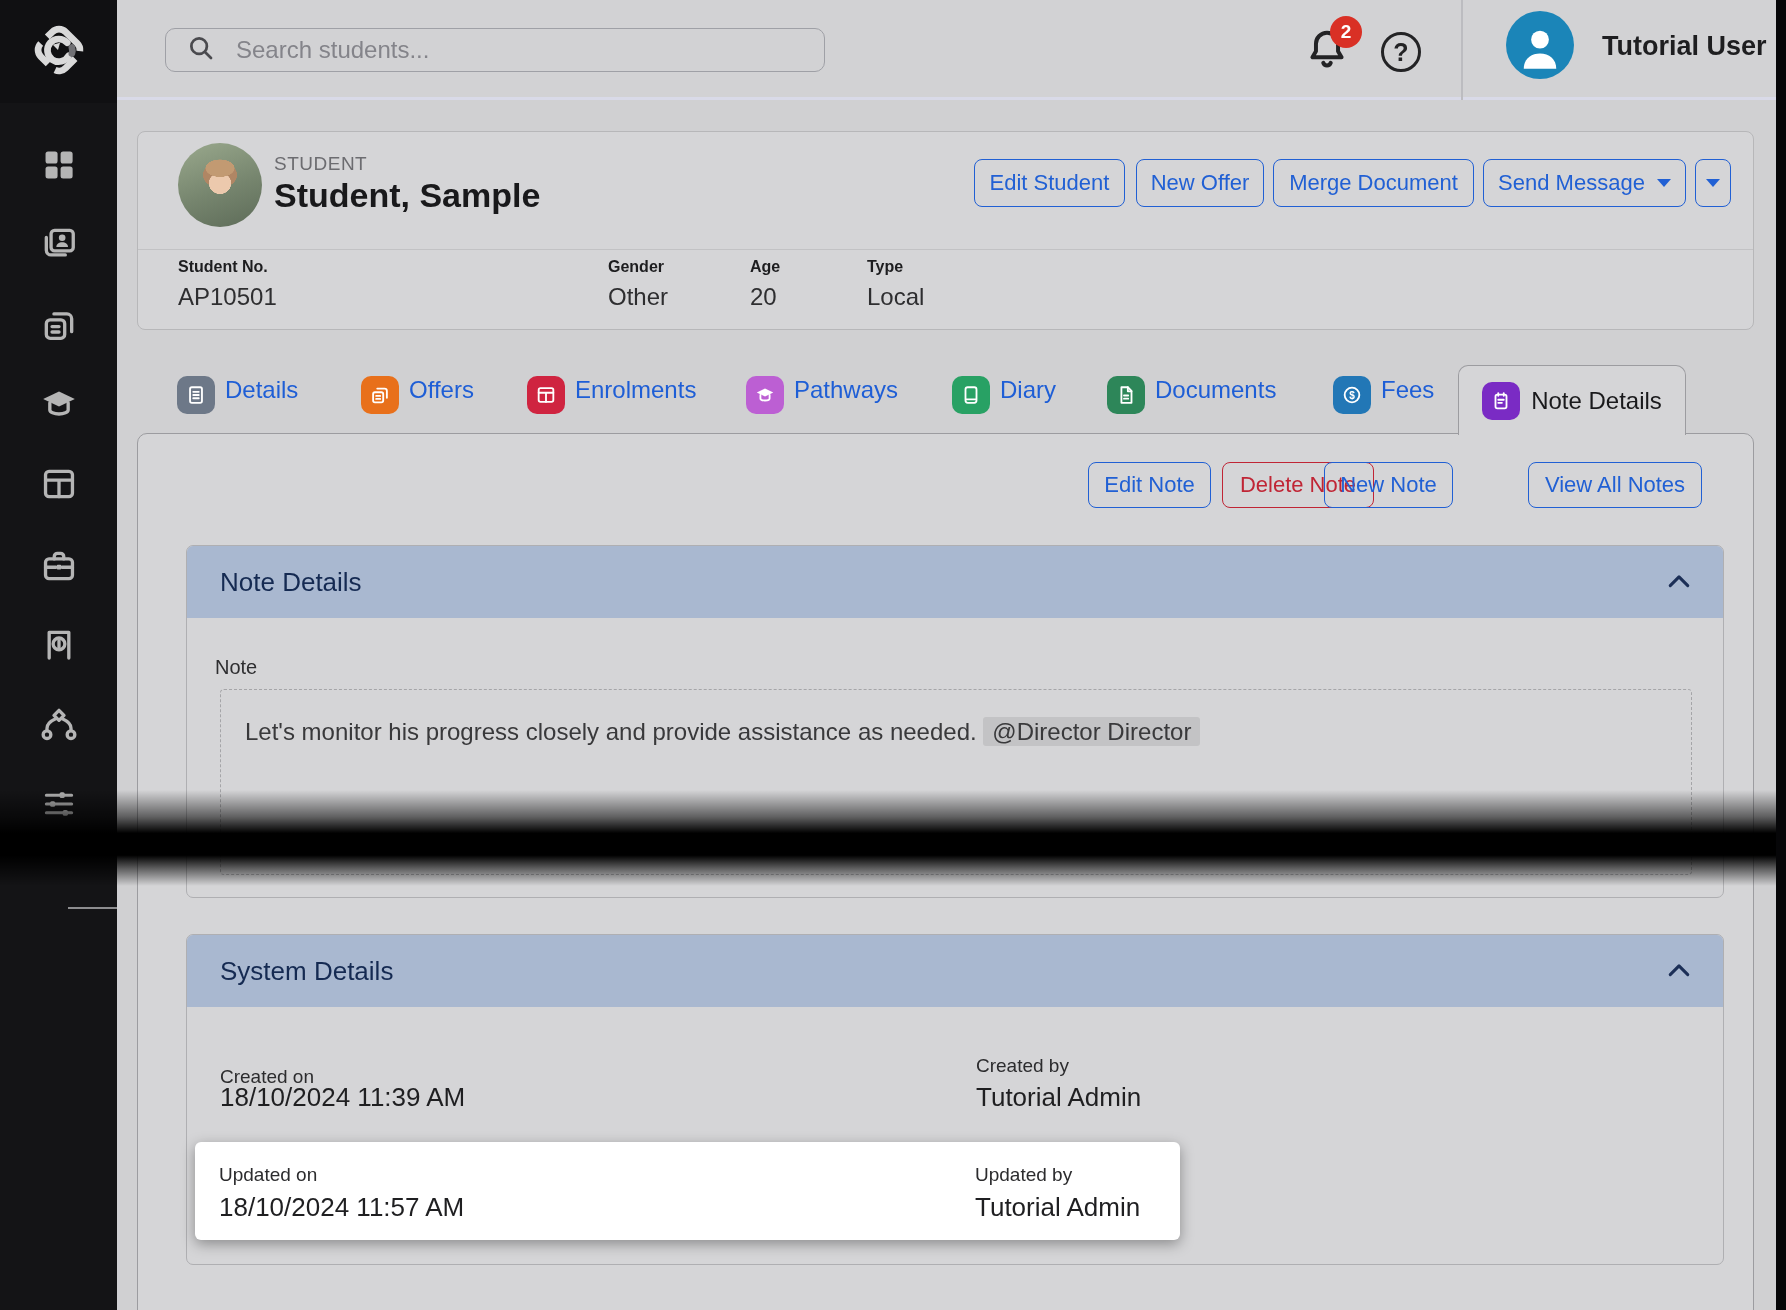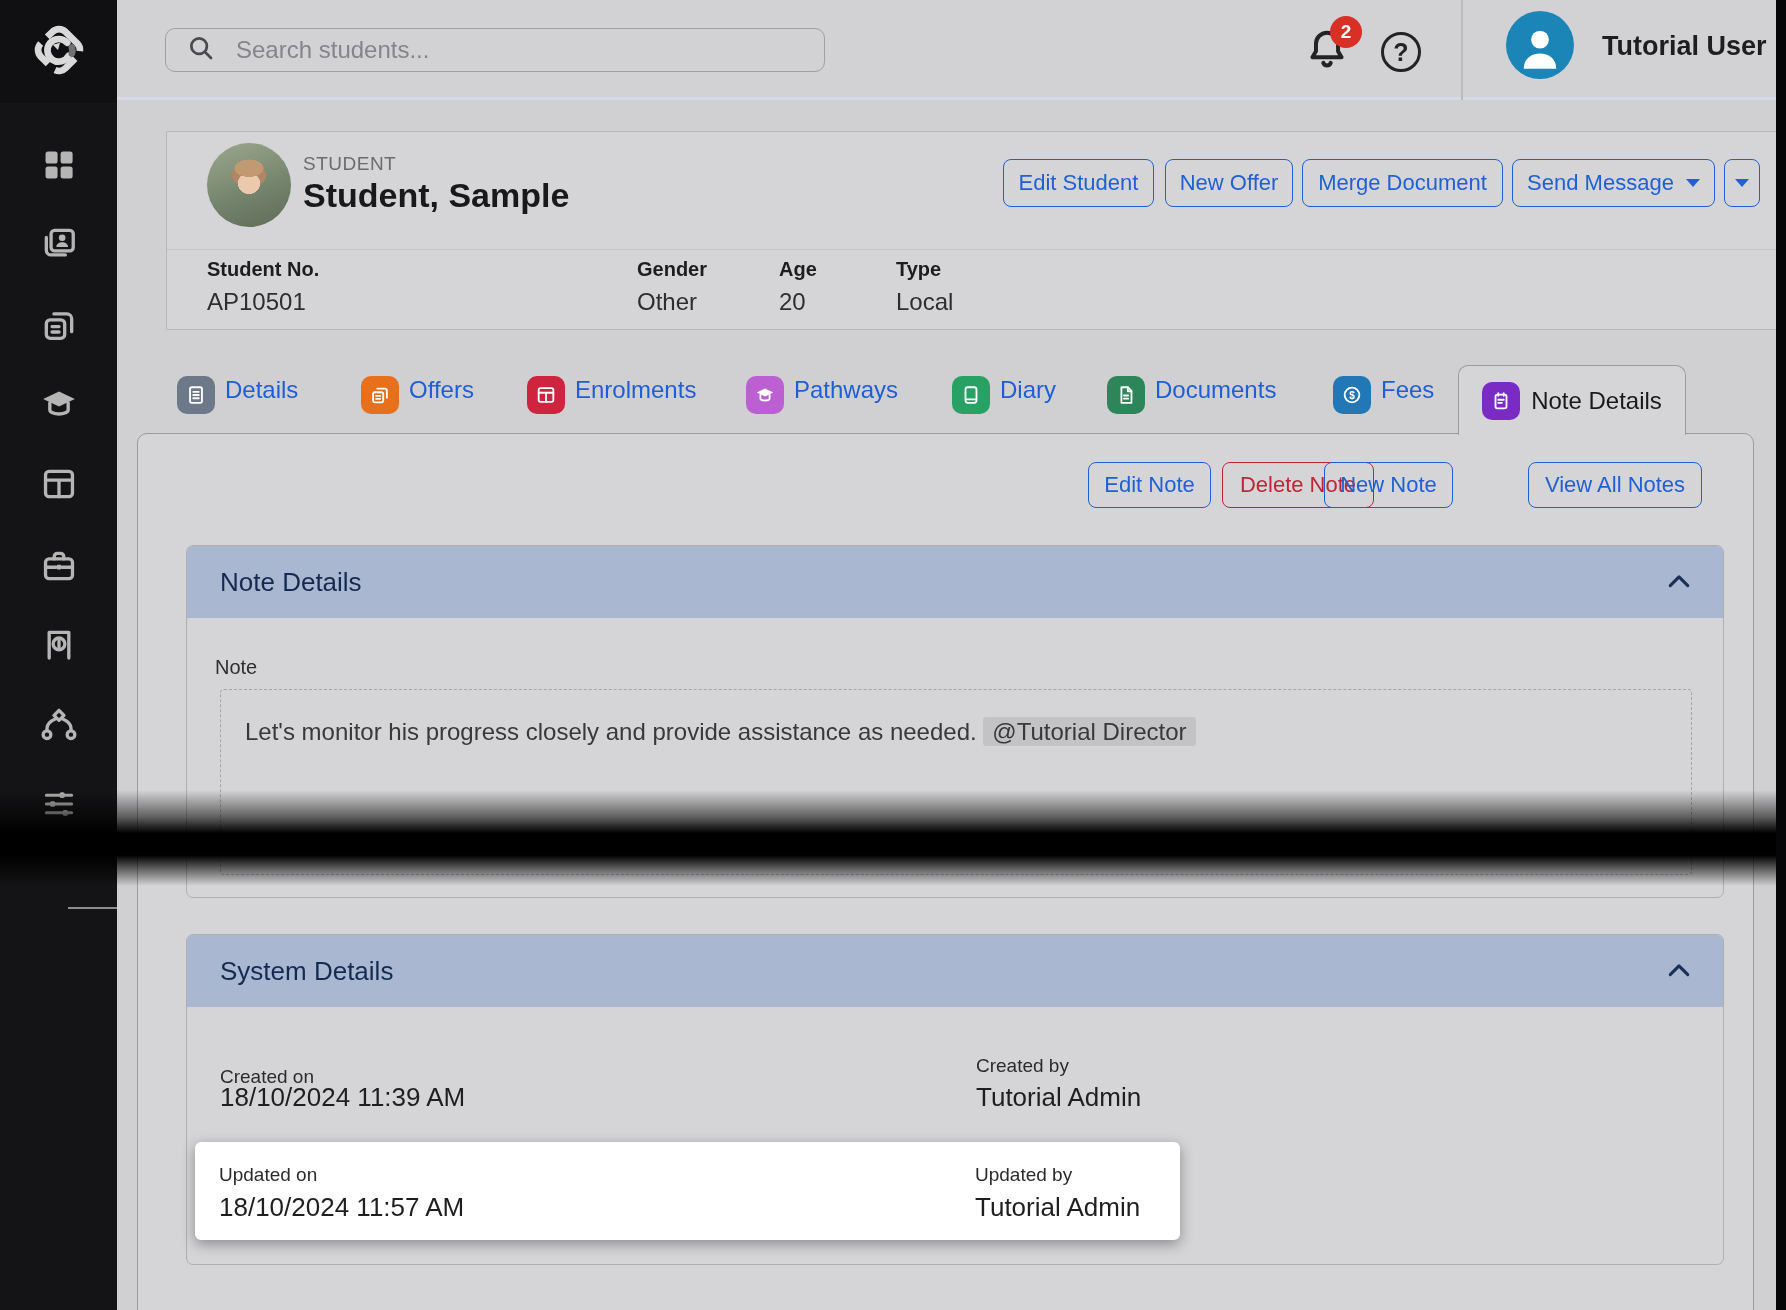--- a/index.html
+++ b/index.html
@@ -23,36 +23,36 @@
   #topbar-divider { left:1461px; top:0; width:2px; height:100px; background:#bcbcc0; }
   #user-avatar { left:1506px; top:11px; width:68px; height:68px; border-radius:50%; background:var(--c-avatar); display:flex; align-items:flex-end; justify-content:center; overflow:hidden; }
   #user-name { left:1602px; top:31px; font-size:27px; font-weight:bold; color:#1e1e20; }
 
   
   #sidebar { left:0; top:103px; width:117px; height:1207px; background:#141416; z-index:20; }
   .sb-item { position:absolute; left:0; width:117px; height:64px; display:flex; align-items:center; justify-content:center; }
   .sb-notch { position:absolute; left:68px; top:804px; width:49px; height:2px; background:#8d8d8f; }
 
   
-  #card-a { left:137px; top:131px; width:1617px; height:199px; background:var(--c-card); border:1px solid #b7b7b9; border-radius:1px; z-index:5;margin-left:29px; }
+  #card-a { left:137px; top:131px; width:1617px; height:199px; background:var(--c-card); border:1px solid #b7b7b9; border-radius:8px; z-index:5; }
   #stu-photo { left:40px; top:11px; width:84px; height:84px; border-radius:50%;
     background:
       radial-gradient(closest-side at 50% 30%, #c29a72 0 34%, rgba(0,0,0,0) 35%),
       radial-gradient(closest-side at 50% 48%, #ecc9ad 0 26%, rgba(0,0,0,0) 27%),
       radial-gradient(closest-side at 50% 38%, #b08664 0 40%, rgba(0,0,0,0) 41%),
       radial-gradient(closest-side at 50% 115%, #26261f 0 55%, rgba(0,0,0,0) 56%),
       linear-gradient(160deg, #9aa98d 0%, #76856e 55%, #5d6b58 100%);
   }
   #stu-kicker { left:136px; top:21px; font-size:19px; color:#6c6c70; letter-spacing:0.5px; }
   #stu-name { left:136px; top:44px; font-size:34px; font-weight:bold; color:#19191b; }
   .hbtn { position:absolute; top:27px; height:48px; border:1px solid var(--c-accent); color:var(--c-accent); border-radius:8px; background:transparent; font-size:22px; display:flex; align-items:center; justify-content:center; gap:12px; cursor:pointer; font-family:"Liberation Sans",sans-serif; }
   .caret { width:0; height:0; border-left:7px solid transparent; border-right:7px solid transparent; border-top:8px solid currentColor; }
   #info-divider { left:0; top:117px; width:1615px; height:1px; background:#c2c2c4; }
   .info-col { position:absolute; top:126px; }
-  .info-label { font-size:20px; font-weight:bold; color:#1d1d1f; }
+  .info-label { font-size:16px; font-weight:bold; color:#1d1d1f; }
   .info-value { font-size:24px; color:#2e2e30; margin-top:7px; }
 
   
   #tab-pane { left:137px; top:433px; width:1617px; height:900px; background:var(--c-card); border:1px solid #9c9ca0; border-radius:10px; z-index:2; }
   .tab { position:absolute; top:376px; display:flex; align-items:flex-start; gap:10px; font-size:24px; color:var(--c-blue); cursor:pointer; z-index:3; }
   #tab-active-box { left:1458px; top:365px; width:228px; height:70px; background:var(--c-card); border:1px solid #9c9ca0; border-bottom:none; border-radius:10px 10px 0 0; z-index:3; display:flex; align-items:center; justify-content:center; gap:11px; font-size:24px; color:#1a1a1c; cursor:pointer; }
   .ticon { width:38px; height:38px; border-radius:10px; display:flex; align-items:center; justify-content:center; flex:none; }
   .ti-details{background:var(--c-tab-details);} .ti-offers{background:var(--c-tab-offers);}
   .ti-enrolments{background:var(--c-tab-enrolments);} .ti-pathways{background:var(--c-tab-pathways);}
   .ti-diary{background:var(--c-tab-diary);} .ti-documents{background:var(--c-tab-documents);}
@@ -325,21 +325,21 @@
 
   <div class="panel" id="note-panel">
     <div class="panel-header">
       <span>Note Details</span>
       <span><svg width="28" height="20" viewBox="0 0 24 16" fill="none">
             <path d="M4.5 12 12 4.5 19.5 12" stroke="#1c2f57" stroke-width="2.6" stroke-linecap="round" stroke-linejoin="round"></path>
           </svg></span>
     </div>
     <div id="note-field-label">Note</div>
     <div id="note-box">
-      <div><span>Let's monitor his progress closely and provide assistance as needed.</span> <span class="mention">@Tutorial Director</span></div>
+      <div><span>Let's monitor his progress closely and provide assistance as needed.</span> <span class="mention">@Director Director</span></div>
     </div>
   </div>
 
   <div class="panel" id="sys-panel">
     <div class="panel-header">
       <span>System Details</span>
       <span><svg width="28" height="20" viewBox="0 0 24 16" fill="none">
             <path d="M4.5 12 12 4.5 19.5 12" stroke="#1c2f57" stroke-width="2.6" stroke-linecap="round" stroke-linejoin="round"></path>
           </svg></span>
     </div>

